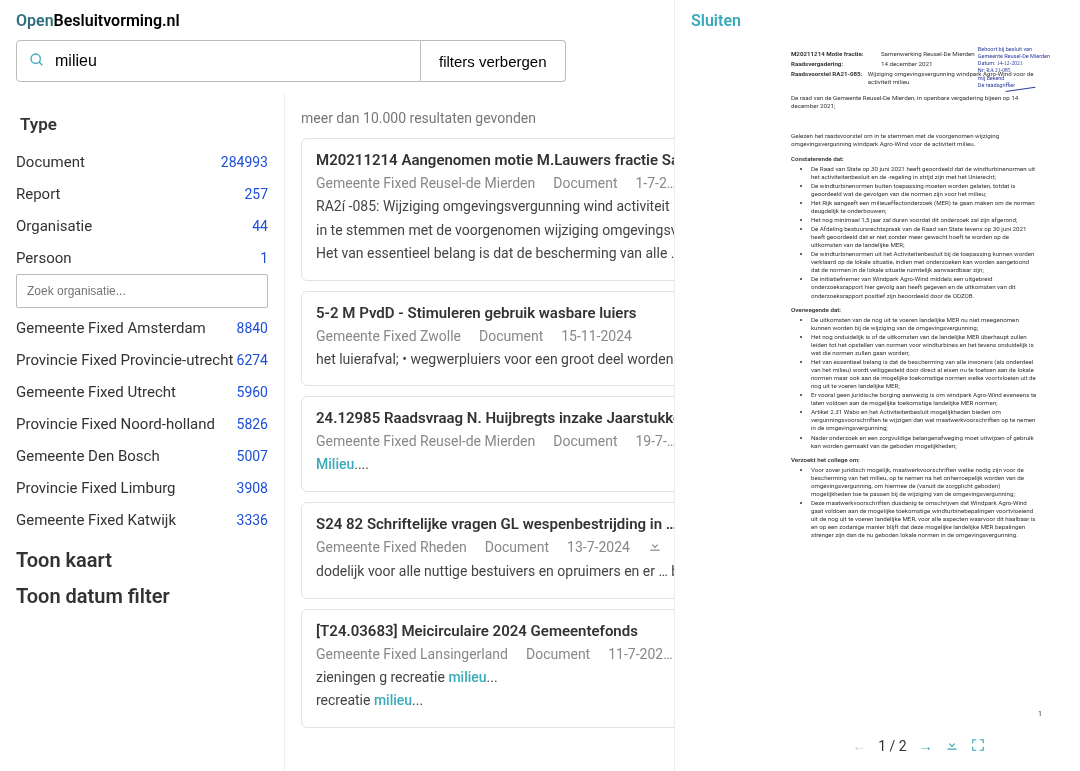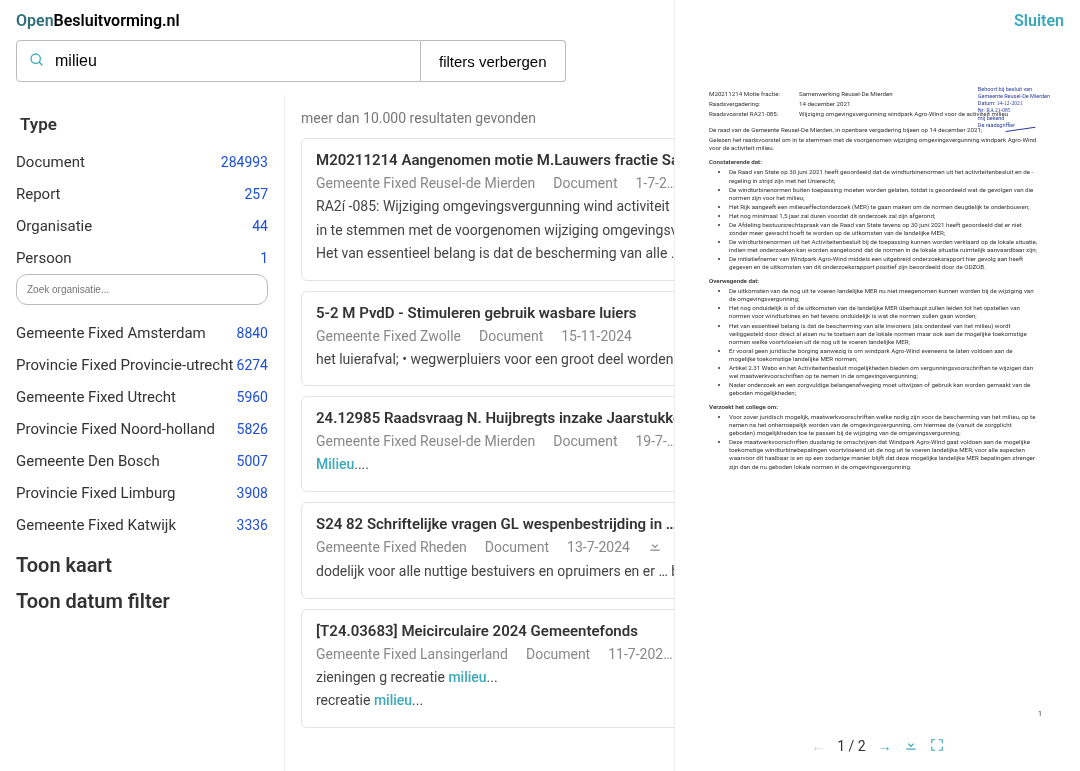--- a/index.html
+++ b/index.html
@@ -76,21 +76,21 @@
   }
   .right {
     width: 406px;
     border-left: 1px solid #eee;
     background: #fff;
     position: absolute;
     right: 0;
     top: 0;
     bottom: 0;
     display: flex;
-    flex-direction: column;
+    flex-direction: row;
   }
   
   .right-inner {
     flex: 1;
     padding: 40px 20px 10px;
     overflow: hidden;
     position: relative;
   }
   .doc-page {
     background: #fff;
@@ -111,21 +111,21 @@
     line-height: 1.3;
   }
   .doc-sign {
     position: absolute;
     top: 28px; right: 26px;
     width: 30px; height: 22px;
     border-bottom: 1px solid #2a3d9b;
     transform: rotate(-8deg);
   }
   .doc-row { display: flex; margin-bottom: 2px; }
-  .doc-row .k { width: 90px; font-weight: 400; }
+  .doc-row .k { width: 90px; font-weight: 700; }
   .doc-section { font-weight: 600; margin: 6px 0 2px; }
   .doc-page ul { padding-left: 12px; margin: 2px 8px; }
   .doc-page li { margin-bottom: 1px; }
   .doc-pagenum { position: absolute; bottom: 12px; right: 18px; font-size: 7px; }
   .pager {
     height: 30px;
     display: flex;
     align-items: center;
     justify-content: center;
     gap: 12px;
@@ -139,24 +139,24 @@
   .facet-heading { font-size: 17px; font-weight: 600; margin: 4px 4px 12px; }
   .facet-row {
     display: flex; justify-content: space-between; align-items: center;
     padding: 7px 0; cursor: pointer;
   }
   .facet-row .label { font-size: 15px; color: #333; }
   .facet-row .count { font-size: 14px; color: #1d4ed8; }
   .org-search {
     width: 100%;
     border: 1px solid #bbb;
-    border-radius: 11px;
+    border-radius: 2px;
     padding: 9px 10px;
-    font-size: 10px;
-    margin-bottom: 12px;
+    font-size: 12px;
+    margin-bottom: 4px;
   }
   .section-link {
     font-size: 20px;
     font-weight: 600;
     margin: 12px 0 4px;
     cursor: pointer;
   }
 
   
   .results-count { color: #777; font-size: 14px; margin-bottom: 12px; }
@@ -350,21 +350,21 @@
       <div class="doc-row">
           <span class="k">Raadsvergadering:</span>
           <span>14 december 2021</span>
         </div>
       <div class="doc-row">
           <span class="k">Raadsvoorstel RA21-085:</span>
           <span>Wijziging omgevingsvergunning windpark Agro-Wind voor de activiteit milieu</span>
         </div>
 
       <p style="margin-top:8px">De raad van de Gemeente Reusel-De Mierden, in openbare vergadering bijeen op 14 december 2021;</p>
-      <p style="margin-top:2px">Gelezen het raadsvoorstel om in te stemmen met de voorgenomen wijziging omgevingsvergunning windpark Agro-Wind voor de activiteit milieu.</p>
+      <p style="margin-top:22px">Gelezen het raadsvoorstel om in te stemmen met de voorgenomen wijziging omgevingsvergunning windpark Agro-Wind voor de activiteit milieu.</p>
 
       <div class="doc-section">Constaterende dat:</div>
       <ul id="doc-constaterende">
           <li>De Raad van State op 30 juni 2021 heeft geoordeeld dat de windturbinenormen uit het activiteitenbesluit en de -regeling in strijd zijn met het Unierecht;</li>
           <li>De windturbinenormen buiten toepassing moeten worden gelaten, totdat is geoordeeld wat de gevolgen van die normen zijn voor het milieu;</li>
           <li>Het Rijk aangeeft een milieueffectonderzoek (MER) te gaan maken om de normen deugdelijk te onderbouwen;</li>
           <li>Het nog minimaal 1,5 jaar zal duren voordat dit onderzoek zal zijn afgerond;</li>
           <li>De Afdeling bestuursrechtspraak van de Raad van State tevens op 30 juni 2021 heeft geoordeeld dat er niet zonder meer gewacht hoeft te worden op de uitkomsten van de landelijke MER;</li>
           <li>De windturbinenormen uit het Activiteitenbesluit bij de toepassing kunnen worden verklaard op de lokale situatie, indien met onderzoeken kan worden aangetoond dat de normen in de lokale situatie ruimtelijk aanvaardbaar zijn;</li>
           <li>De initiatiefnemer van Windpark Agro-Wind middels een uitgebreid onderzoeksrapport hier gevolg aan heeft gegeven en de uitkomsten van dit onderzoeksrapport positief zijn beoordeeld door de ODZOB.</li>

